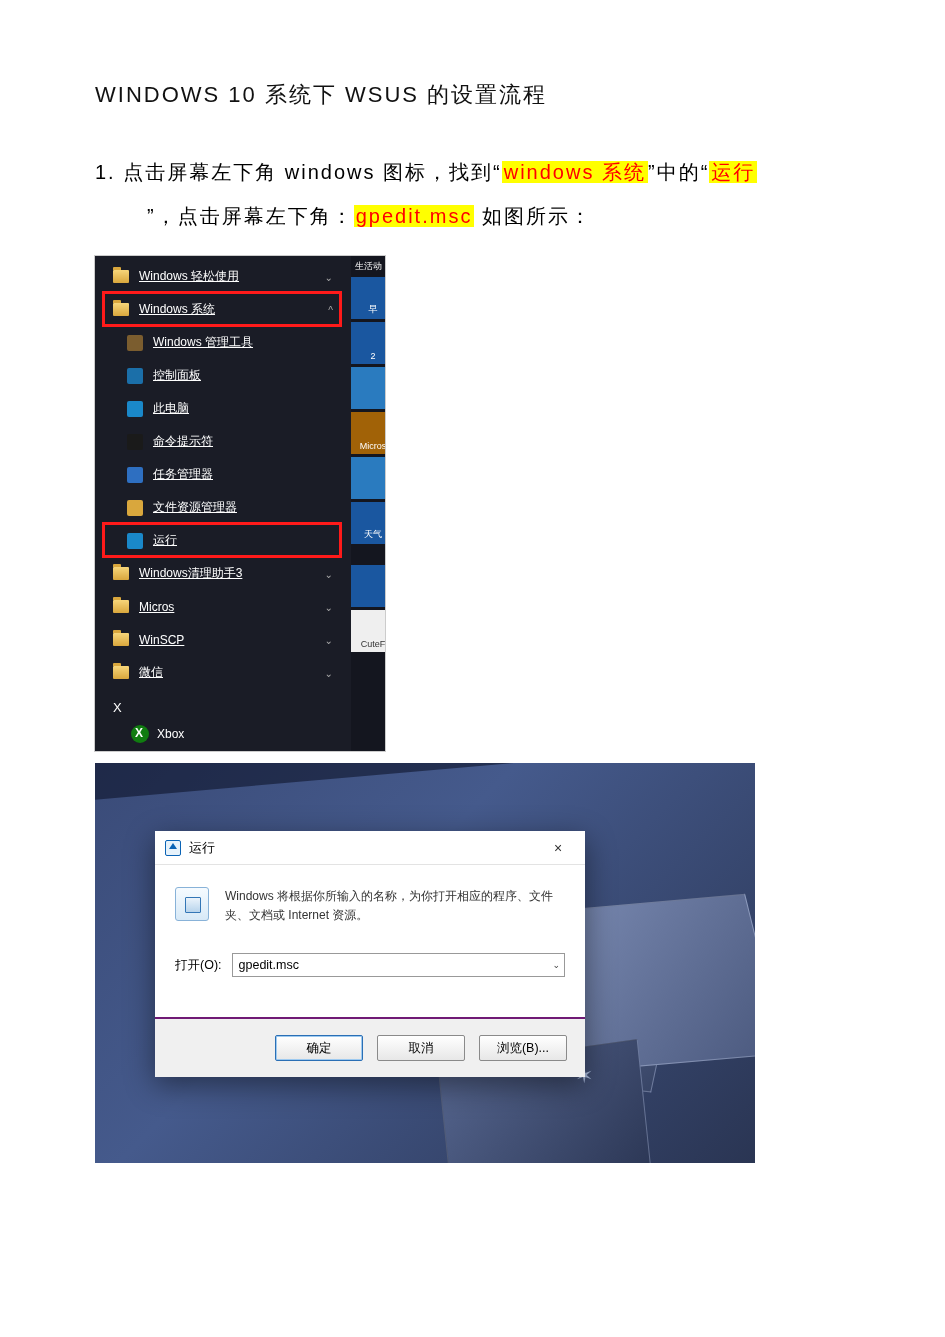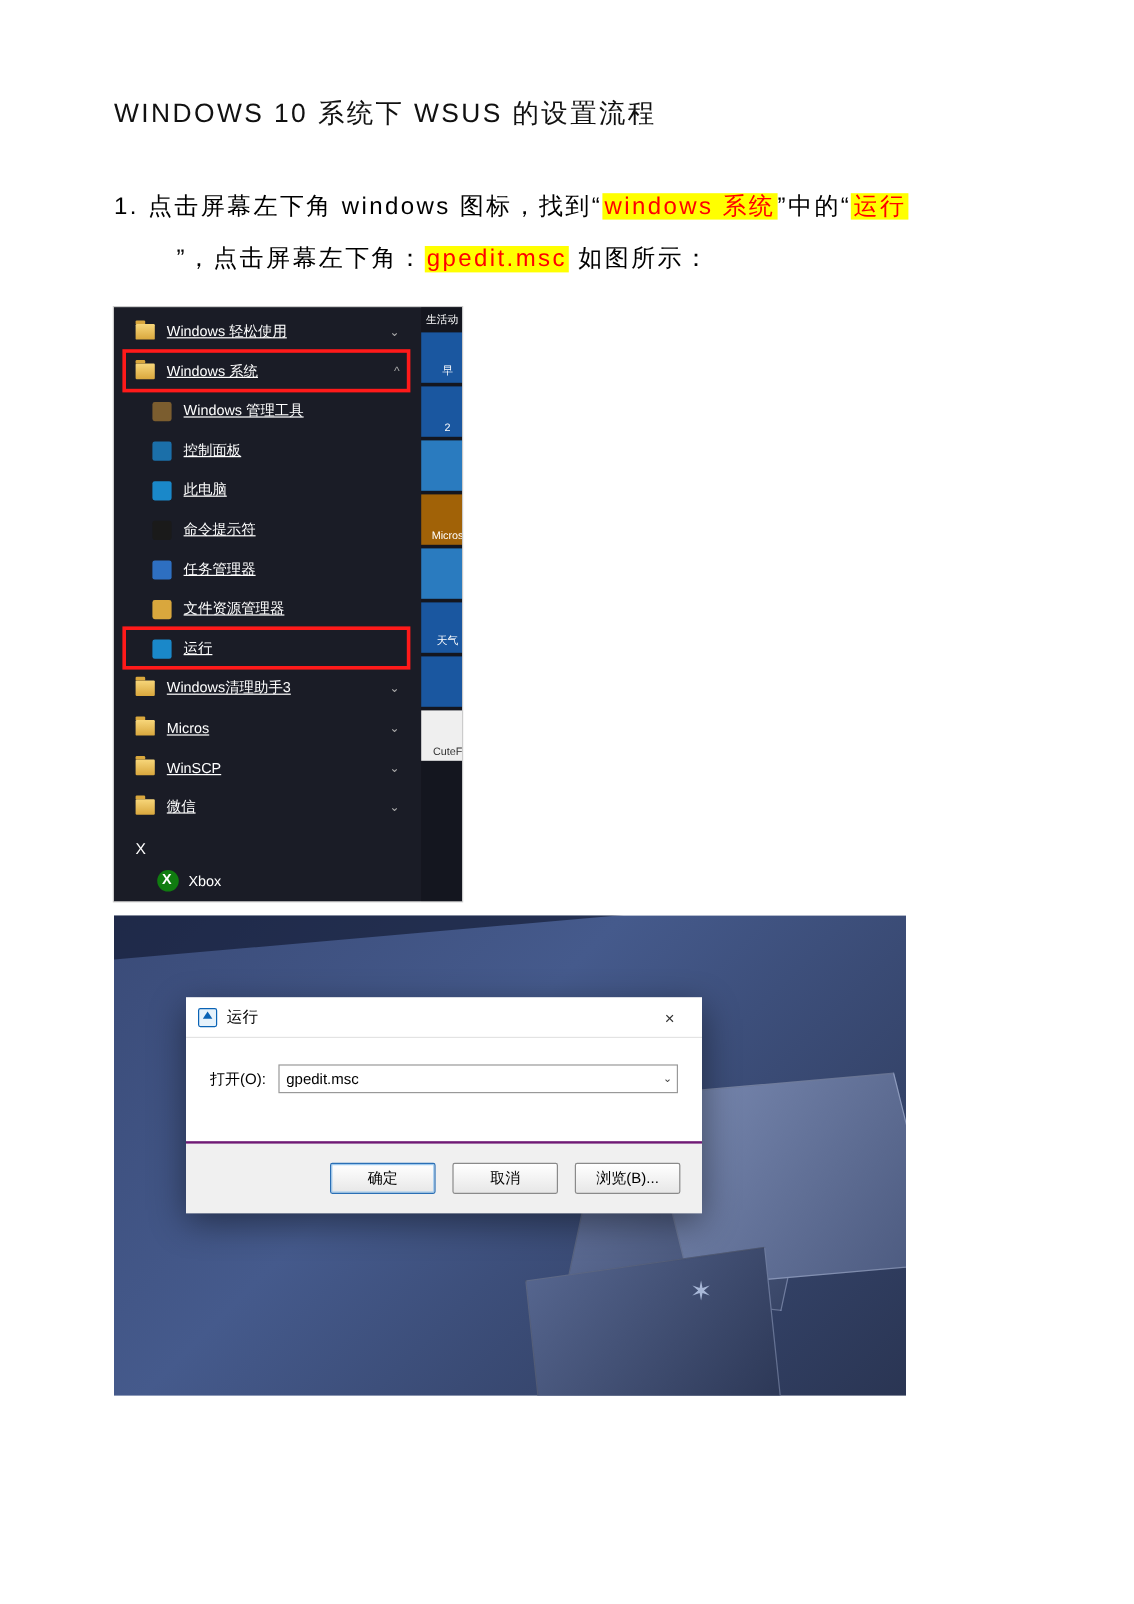--- a/index.html
+++ b/index.html
@@ -349,21 +349,21 @@
       <span>Xbox</span>
     </div>
     <div class="sm-tiles">
       <div class="tile-label">生活动</div>
       <div id="tiles-container">
           <div class="tile" style="background: rgb(26, 87, 160); color: rgb(255, 255, 255); margin-bottom: 3px;">早</div>
           <div class="tile" style="background: rgb(26, 87, 160); color: rgb(255, 255, 255); margin-bottom: 3px;">2</div>
           <div class="tile" style="background: rgb(42, 123, 191); color: rgb(255, 255, 255); margin-bottom: 3px;"></div>
           <div class="tile" style="background: #a16207; color: rgb(255, 255, 255); margin-bottom: 3px;">Micros</div>
           <div class="tile" style="background: rgb(42, 123, 191); color: rgb(255, 255, 255); margin-bottom: 3px;"></div>
-          <div class="tile" style="background: rgb(26, 87, 160); color: rgb(255, 255, 255); margin-bottom: 3px;">天气</div>
+          <div class="tile" style="background: rgb(26, 87, 160); color: rgb(255, 255, 255); margin-bottom: 21px;">天气</div>
           <div class="tile" style="background: rgb(26, 87, 160); color: rgb(255, 255, 255); margin-bottom: 3px;"></div>
           <div class="tile" style="background: rgb(239, 239, 239); color: rgb(51, 51, 51); margin-bottom: 3px;">CuteF</div>
         </div>
     </div>
   </div>
 
   <div class="run-wrap">
     <div class="band"></div>
     <div class="shapes">
       <div class="poly" style="left:40px;top:60px;width:180px;height:130px;transform:skew(-12deg,6deg);"></div>
@@ -372,20 +372,24 @@
       <div style="position:absolute;left:130px;top:170px;color:#a8b8d8;font-size:22px;">✶</div>
     </div>
 
     <div class="run-dialog">
       <div class="run-title">
         <span class="ticon"></span>
         <span class="ttext">运行</span>
         <span class="close">×</span>
       </div>
       <div class="run-body">
+        <div class="run-desc">
+          <span class="dicon"></span>
+          <span class="dtext">Windows 将根据你所输入的名称，为你打开相应的程序、文件夹、文档或 Internet 资源。</span>
+        </div>
         <div class="run-input-row">
           <label>
             <span>打开(O):</span>
           </label>
           <div class="run-combo">
             <span class="val">gpedit.msc</span>
             <span class="arrow">⌄</span>
           </div>
         </div>
       </div>

